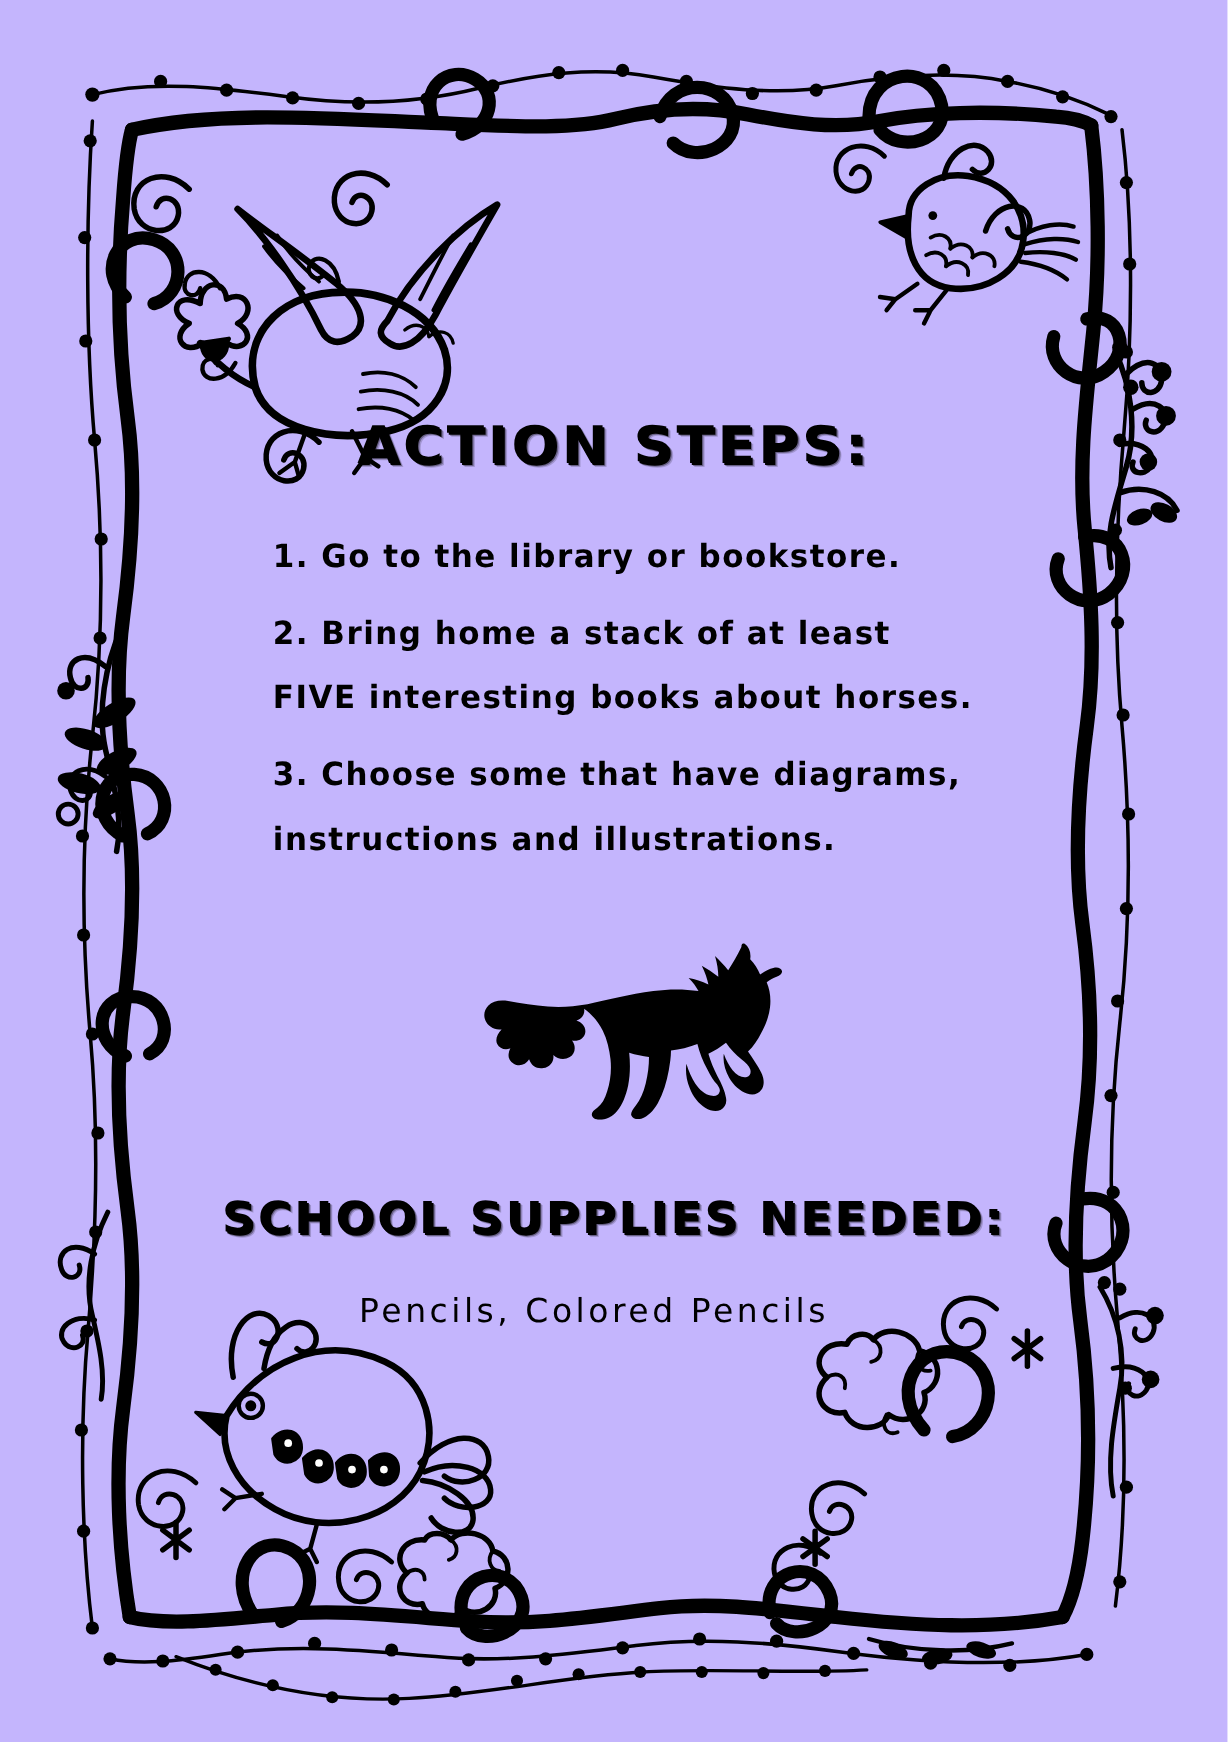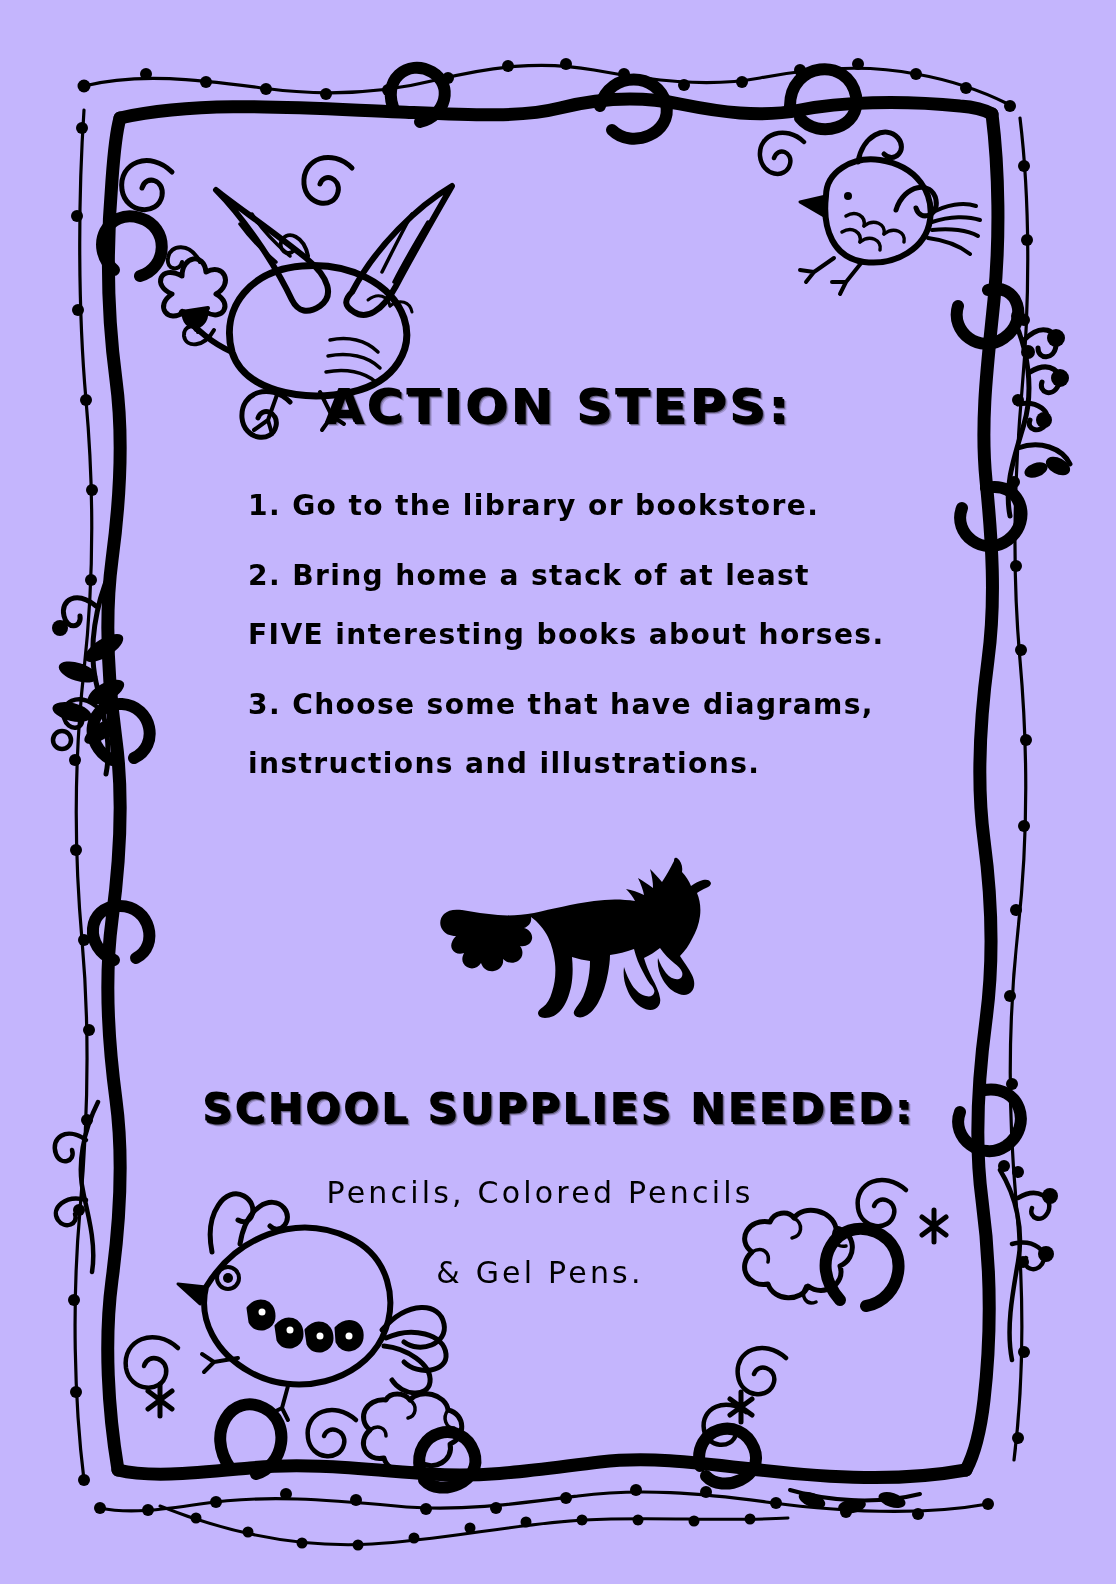--- a/index.html
+++ b/index.html
@@ -605,17 +605,16 @@
           C271,23 269,18 265,15
           C263,14 262,15 262,18 Z"></path>
       </svg>
     </div>
 
     <div class="heading" id="title-supplies">SCHOOL SUPPLIES NEEDED:</div>
 
     <div id="supplies-block">
       <div class="supply-line">Pencils, Colored Pencils</div>
       <div class="supply-gap"></div>
-      <div class="supply-line">&amp; Gel Pens.</div>
     </div>
 
   </div>
 </div>
 
 </body></html>

